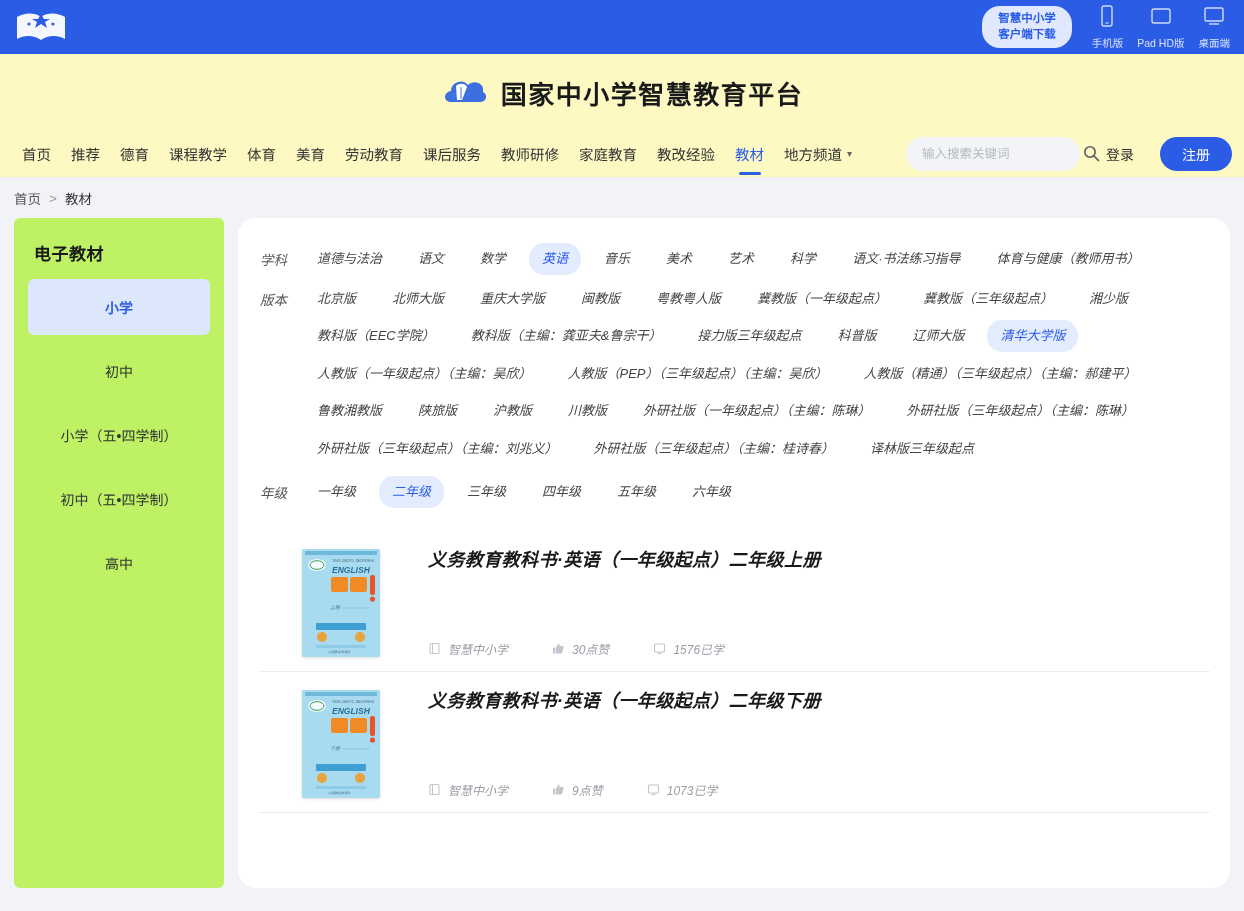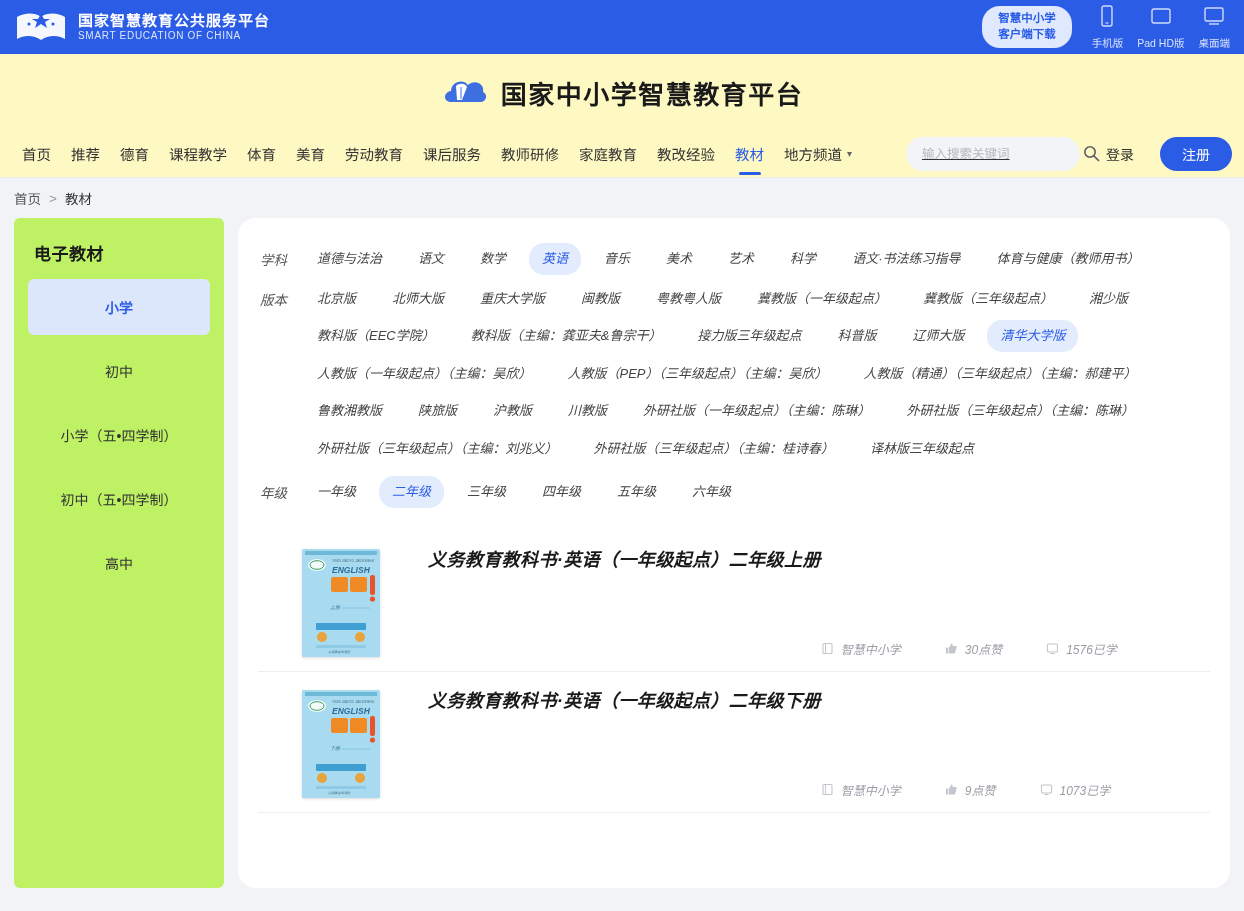--- a/index.html
+++ b/index.html
@@ -106,21 +106,20 @@
 
   .nav-right { margin-left: auto; display: flex; align-items: center; gap: 12px; }
   .search-box {
     width: 174px;
     height: 34px;
     background: #f3f4f7;
     border-radius: 17px;
     display: flex;
     align-items: center;
     padding: 0 10px 0 16px;
-    text-decoration: underline;
   }
   .search-box input {
     flex: 1;
     border: none;
     outline: none;
     background: transparent;
     font-size: 12.5px;
     color: #333;
     font-family: inherit;
   }
@@ -258,21 +257,21 @@
     flex: 0 0 78px;
     height: 108px;
     margin-left: 44px;
     margin-right: 48px;
     border-radius: 2px;
     overflow: hidden;
     box-shadow: 0 1px 3px rgba(0,0,0,0.15);
     background: #9fd6ef;
     position: relative;
   }
-  .book-info { flex: 1; display: flex; flex-direction: row; min-height: 108px; }
+  .book-info { flex: 1; display: flex; flex-direction: column; min-height: 108px; }
   .book-title {
     font-size: 18px;
     font-weight: bold;
     color: #1a1a1a;
     letter-spacing: 0.4px;
     line-height: 1.3;
   }
   .book-meta {
     margin-top: auto;
     display: flex;
@@ -290,24 +289,20 @@
 <div class="topbar">
   <div class="topbar-logo">
     <span class="logo-mark">
       <svg viewBox="0 0 54 38" width="54" height="38" aria-hidden="true">
         <path d="M27 9 C20 4, 10 5, 3 9 L3 31 C10 27, 20 27, 27 32 Z" fill="#ffffff" opacity="0.95"></path>
         <path d="M27 9 C34 4, 44 5, 51 9 L51 31 C44 27, 34 27, 27 32 Z" fill="#ffffff" opacity="0.95"></path>
         <path d="M27 6 L30 11 L36 11 L31 14 L33 20 L27 16 L21 20 L23 14 L18 11 L24 11 Z" fill="#2b5ce6"></path>
         <circle cx="15" cy="16" r="1.6" fill="#2b5ce6"></circle>
         <circle cx="39" cy="16" r="1.6" fill="#2b5ce6"></circle>
       </svg>
-    </span>
-    <span class="logo-text">
-      <span class="cn">国家智慧教育公共服务平台</span>
-      <span class="en">SMART EDUCATION OF CHINA</span>
     </span>
   </div>
 
   <div class="topbar-right">
     <div class="client-dl">
       <div>智慧中小学</div>
       <div>客户端下载</div>
     </div>
     <div class="platforms">
       <div class="plat">

